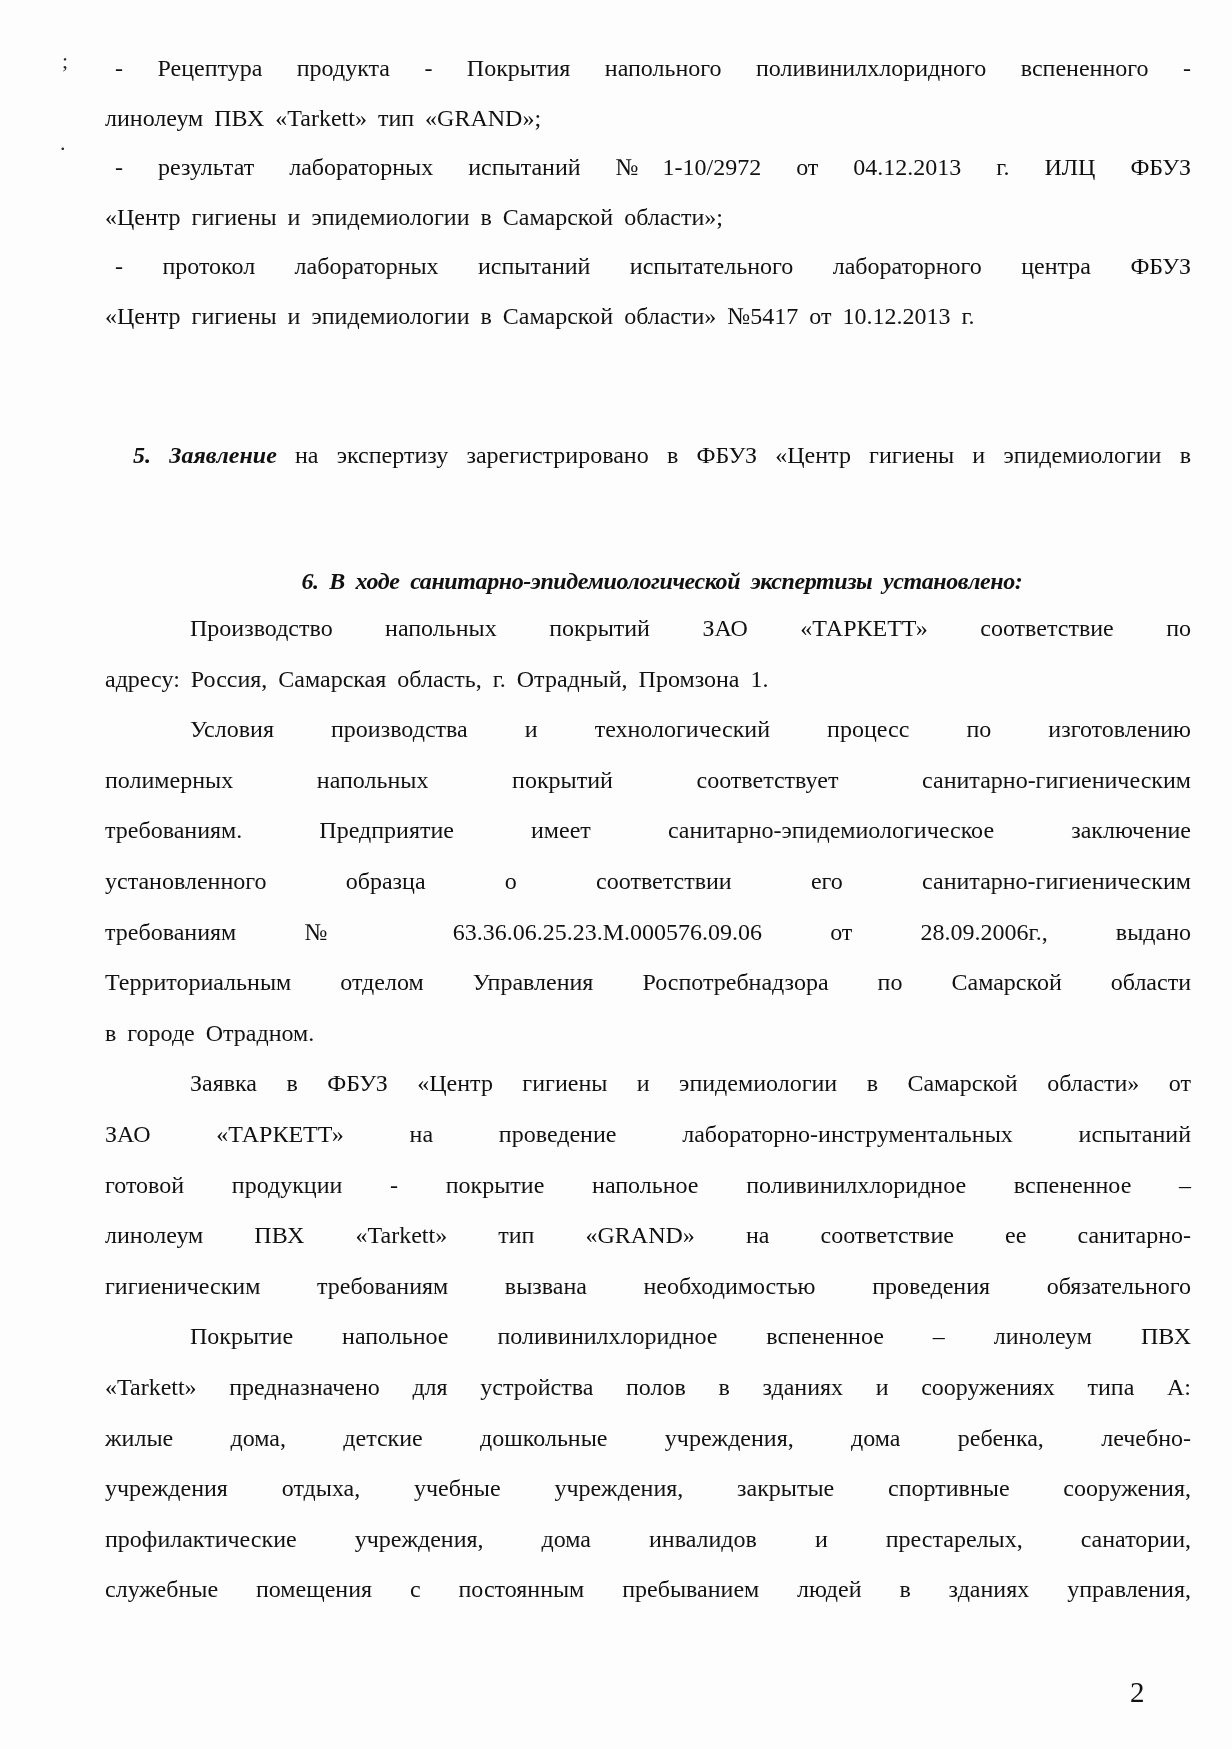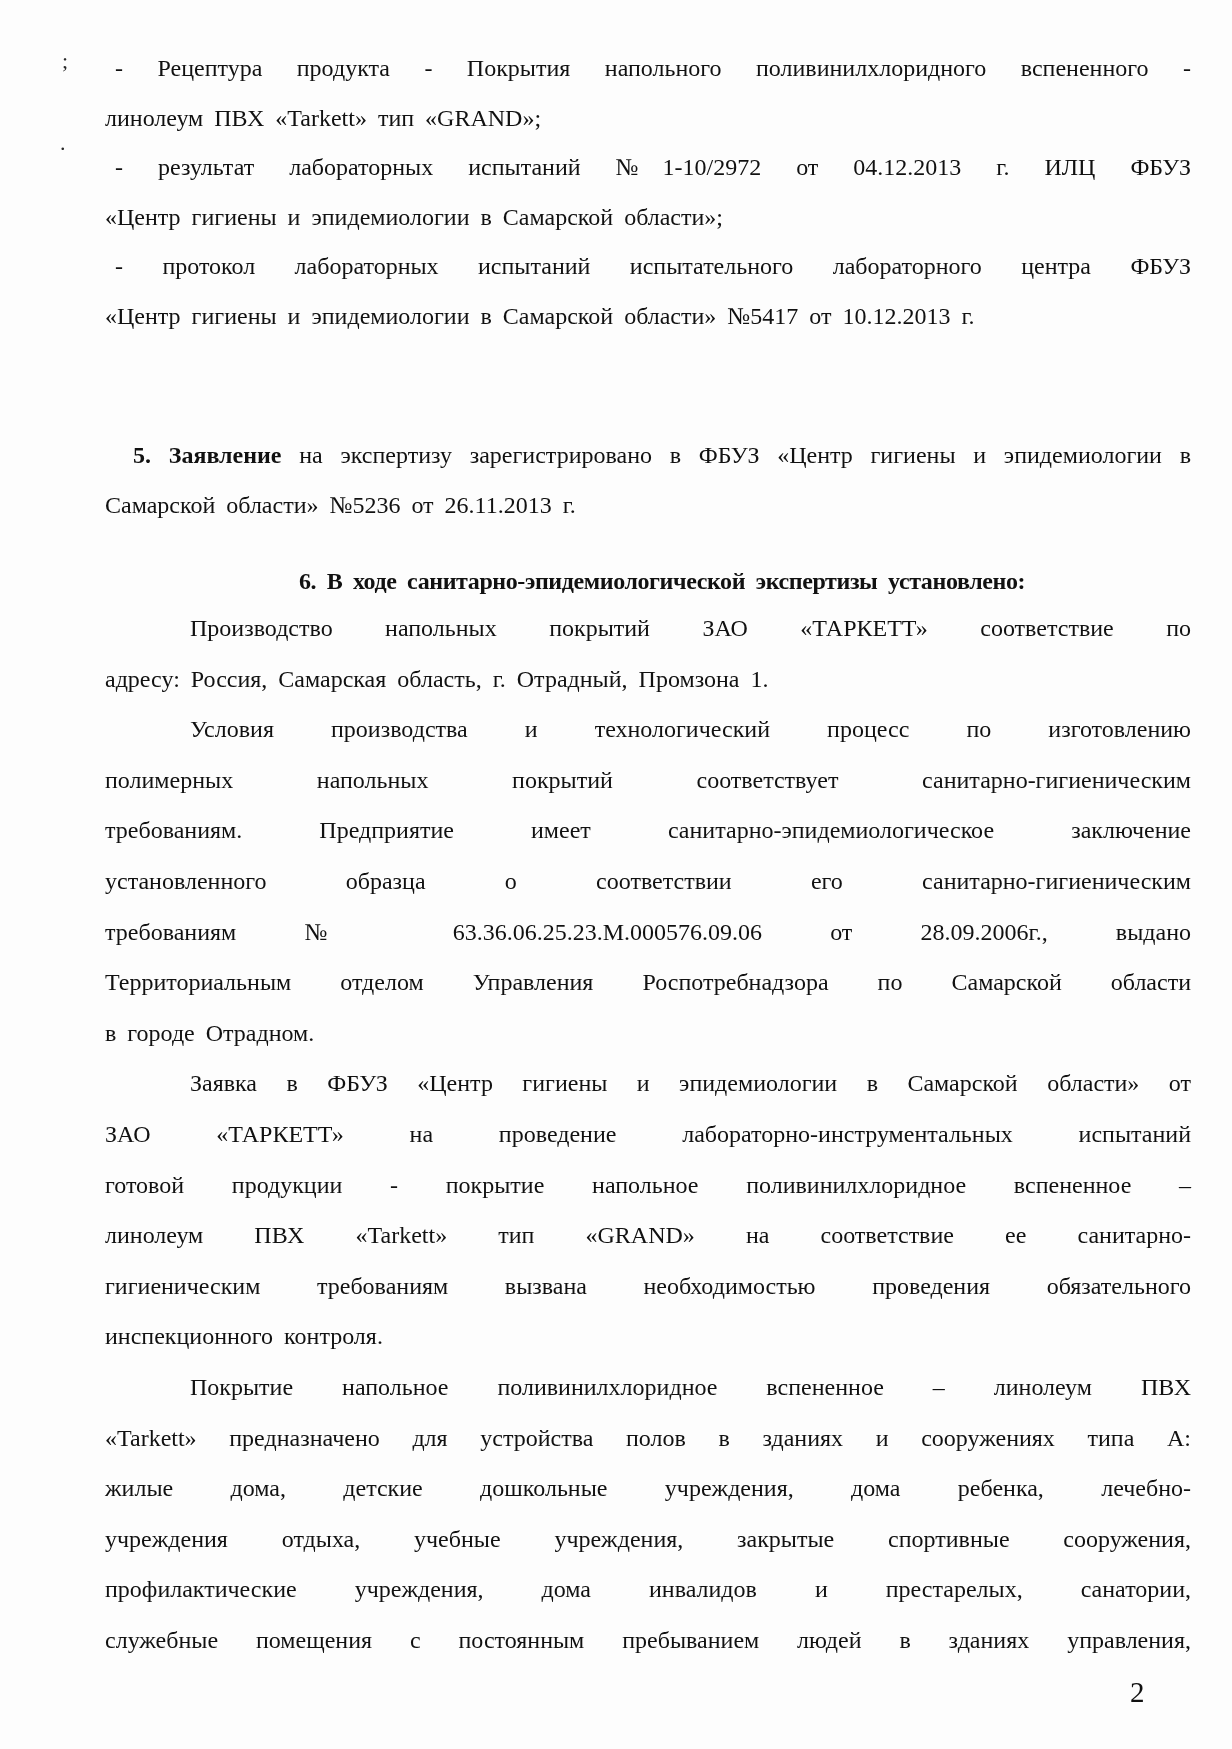--- a/index.html
+++ b/index.html
@@ -33,21 +33,21 @@
     white-space: normal;
     text-align: justify;
     text-align-last: justify;
   }
   
   .line.dash { text-indent: 10px; }
   
   .line.indent { text-indent: 85px; }
   
   .line.clause { text-indent: 28px; }
-  .b { font-weight: 700; }
+  .b { font-weight: 700; font-style: italic; }
   .heading6 { letter-spacing: -0.4px; }
 
   .block-list    { top: 44px;  }
   .block-list .line { line-height: 49.5px; }
   .block-s5      { top: 430px; }
   .block-s5 .line { line-height: 50px; }
   .block-s6head  { top: 556px; text-align: center; }
   .block-body    { top: 603px; }
 
   .page-number {
@@ -78,21 +78,20 @@
     <div class="line j dash">- результат лабораторных испытаний №1-10/2972 от 04.12.2013 г. ИЛЦ ФБУЗ</div>
     <div class="line">«Центр гигиены и эпидемиологии в Самарской области»;</div>
     <div class="line j dash">- протокол лабораторных испытаний испытательного лабораторного центра ФБУЗ</div>
     <div class="line">«Центр гигиены и эпидемиологии в Самарской области» №5417 от 10.12.2013 г.</div>
   </div>
 
   <div class="block block-s5">
     <div class="line j clause">
       <span class="b">5. Заявление</span><span> на экспертизу зарегистрировано в ФБУЗ «Центр гигиены и эпидемиологии в</span>
     </div>
-    <div class="line">Самарской области» №5236 от 26.11.2013 г.</div>
   </div>
 
   <div class="block block-s6head">
     <div class="line b clause heading6">6. В ходе санитарно-эпидемиологической экспертизы установлено:</div>
   </div>
 
   <div class="block block-body">
     <div class="line j indent">Производство напольных покрытий ЗАО «ТАРКЕТТ» соответствие по</div>
     <div class="line">адресу: Россия, Самарская область, г. Отрадный, Промзона 1.</div>
     <div class="line j indent">Условия производства и технологический процесс по изготовлению</div>
@@ -100,21 +99,20 @@
     <div class="line j">требованиям. Предприятие имеет санитарно-эпидемиологическое заключение</div>
     <div class="line j">установленного образца о соответствии его санитарно-гигиеническим</div>
     <div class="line j">требованиям № 63.36.06.25.23.М.000576.09.06 от 28.09.2006г., выдано</div>
     <div class="line j">Территориальным отделом Управления Роспотребнадзора по Самарской области</div>
     <div class="line">в городе Отрадном.</div>
     <div class="line j indent">Заявка в ФБУЗ «Центр гигиены и эпидемиологии в Самарской области» от</div>
     <div class="line j">ЗАО «ТАРКЕТТ» на проведение лабораторно-инструментальных испытаний</div>
     <div class="line j">готовой продукции - покрытие напольное поливинилхлоридное вспененное –</div>
     <div class="line j">линолеум ПВХ «Tarkett» тип «GRAND» на соответствие ее санитарно-</div>
     <div class="line j">гигиеническим требованиям вызвана необходимостью проведения обязательного</div>
-    <div class="line">инспекционного контроля.</div>
     <div class="line j indent">Покрытие напольное поливинилхлоридное вспененное – линолеум ПВХ</div>
     <div class="line j">«Tarkett» предназначено для устройства полов в зданиях и сооружениях типа А:</div>
     <div class="line j">жилые дома, детские дошкольные учреждения, дома ребенка, лечебно-</div>
     <div class="line j">учреждения отдыха, учебные учреждения, закрытые спортивные сооружения,</div>
     <div class="line j">профилактические учреждения, дома инвалидов и престарелых, санатории,</div>
     <div class="line j">служебные помещения с постоянным пребыванием людей в зданиях управления,</div>
   </div>
 
   <div class="page-number">2</div>
 

